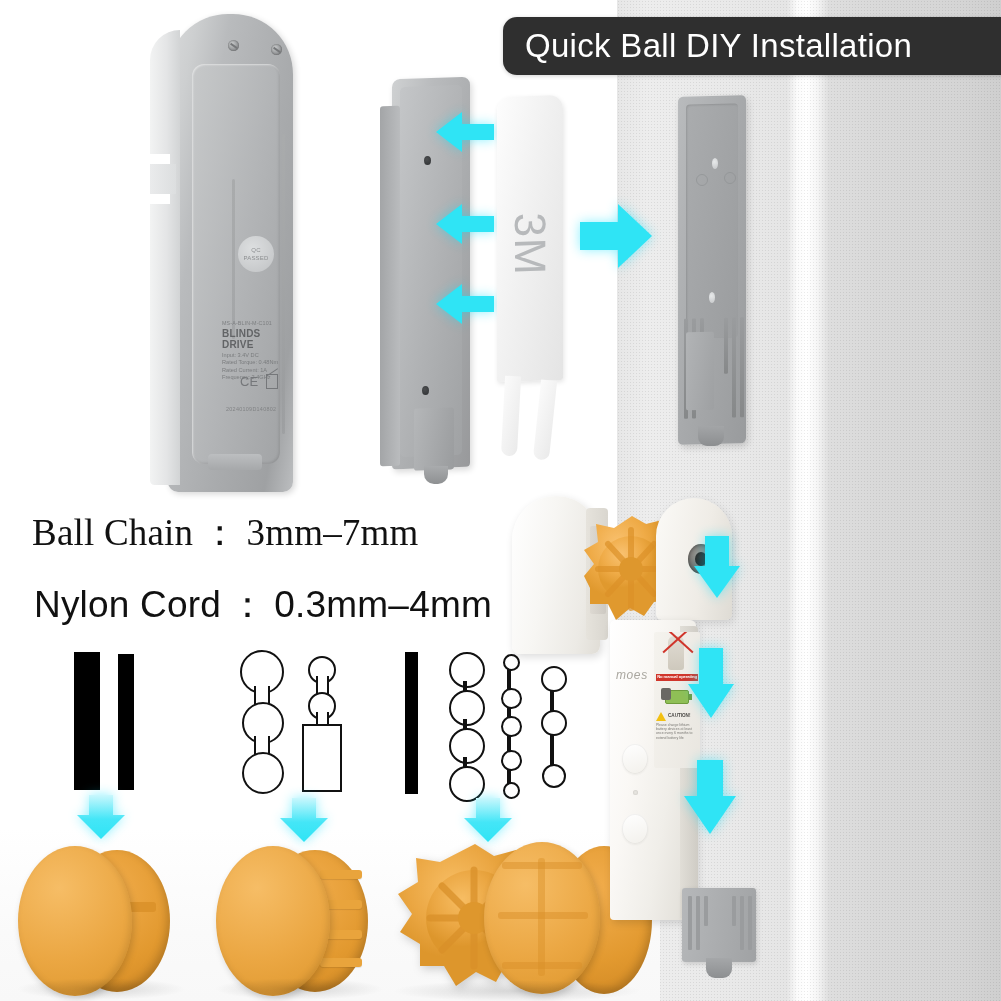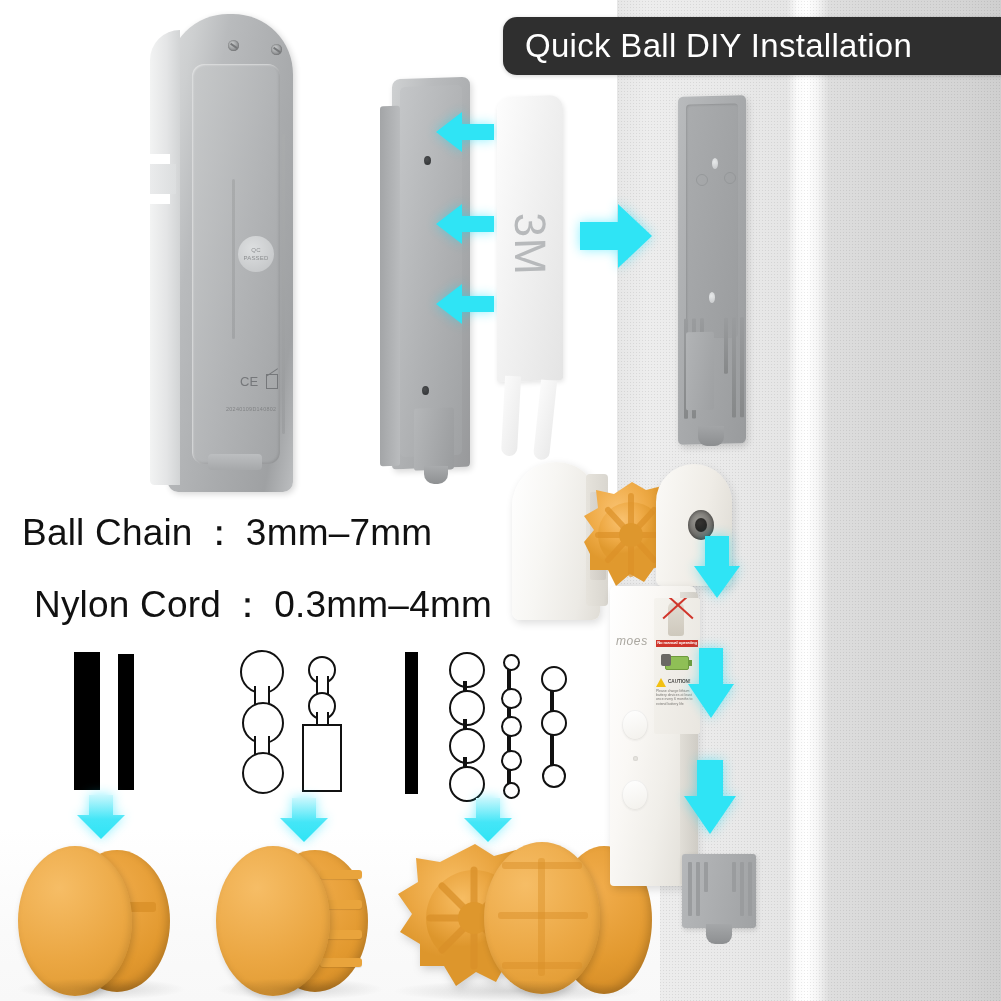--- a/index.html
+++ b/index.html
@@ -141,21 +141,21 @@
      background:linear-gradient(100deg,#b2b4b6,#9ea0a2);transform:skewY(-1.5deg);}
   .bw-foot{position:absolute;left:30px;top:330px;width:26px;height:20px;border-radius:0 0 9px 9px;
      background:linear-gradient(180deg,#a3a5a7,#8c8e90);}
 
   
   .arrow{position:absolute;}
   .arrow svg{display:block;filter:drop-shadow(0 0 6px rgba(0,225,255,.45));}
 
   
   .spec-line{position:absolute;color:#111;font-size:37px;letter-spacing:.2px;white-space:nowrap;}
-  #spec-ball{left:22px;top:508px;}
+  #spec-ball{left:32px;top:508px;font-family:Liberation Serif, serif;}
   #spec-nylon{left:34px;top:580px;}
   .spec-name{display:inline-block;}
   .spec-colon{display:inline-block;padding:0 8px;}
   .spec-val{display:inline-block;}
 
   
   .cord-group{position:absolute;}
   .cord-bar{position:absolute;background:#000;}
   .chain-ball{position:absolute;border:2.2px solid #111;border-radius:50%;background:#fff;}
   .chain-link{position:absolute;background:#fff;border-left:2.2px solid #111;border-right:2.2px solid #111;}
@@ -170,21 +170,21 @@
   .wheel-front{position:absolute;border-radius:50%;
      background:radial-gradient(circle at 36% 28%,#f6bd66,#eba743 55%,#dd962c);
      box-shadow:2px 3px 7px rgba(0,0,0,.16), inset -2px -3px 7px rgba(0,0,0,.10);}
   .wheel-groove{position:absolute;background:#d99029;opacity:.85;border-radius:3px;}
   .wheel-rib{position:absolute;background:#e9a43c;border-radius:3px;
      box-shadow:0 1px 1px rgba(0,0,0,.10);}
   .gear{position:absolute;}
   .gear svg{display:block;filter:drop-shadow(2px 3px 5px rgba(0,0,0,.18));}
 
   
-  #motor{left:506px;top:456px;width:240px;height:450px;text-decoration:underline;}
+  #motor{left:506px;top:490px;width:240px;height:450px;text-decoration:underline;}
   .mt-head{position:absolute;left:6px;top:6px;width:88px;height:158px;
      border-radius:44px 44px 8px 8px;
      background:linear-gradient(100deg,#ffffff 0%,#f7f6f3 40%,#eceae5 78%,#e0ddd6 100%);
      box-shadow:2px 3px 8px rgba(0,0,0,.14);}
   .mt-head-side{position:absolute;left:80px;top:18px;width:22px;height:132px;
      border-radius:4px;background:linear-gradient(90deg,#e6e3dc,#d9d6cf);}
   .mt-headR{position:absolute;left:150px;top:8px;width:76px;height:122px;
      border-radius:38px 38px 6px 6px;
      background:linear-gradient(100deg,#fbfaf7,#efece6 60%,#dedbd4);
      box-shadow:2px 3px 8px rgba(0,0,0,.12);}
@@ -277,20 +277,28 @@
       <div class="db-rib" style="top:288px;"></div>
     </div>
     <div class="db-bottom"></div>
   </div>
 
   <div class="db-qc">
     <span>QC</span>
     <span>PASSED</span>
   </div>
 
+  <div class="db-label">
+    <div class="mono">MS-A-BLIN-M-C101</div>
+    <div class="title">BLINDS DRIVE</div>
+    <div class="spec">Input: 3.4V DC</div>
+    <div class="spec">Rated Torque: 0.48Nm</div>
+    <div class="spec">Rated Current: 1A</div>
+    <div class="spec">Frequency: 2.4GHz</div>
+  </div>
   <div class="db-marks">
     <span>CE</span>
     <span class="db-bin"></span>
   </div>
   <div class="db-serial">20240109D140802</div>
 
   <div class="part" id="bracket-loose">
     <div class="bl-back"></div>
     <div class="bl-edge"></div>
     <div class="bl-face"></div>

